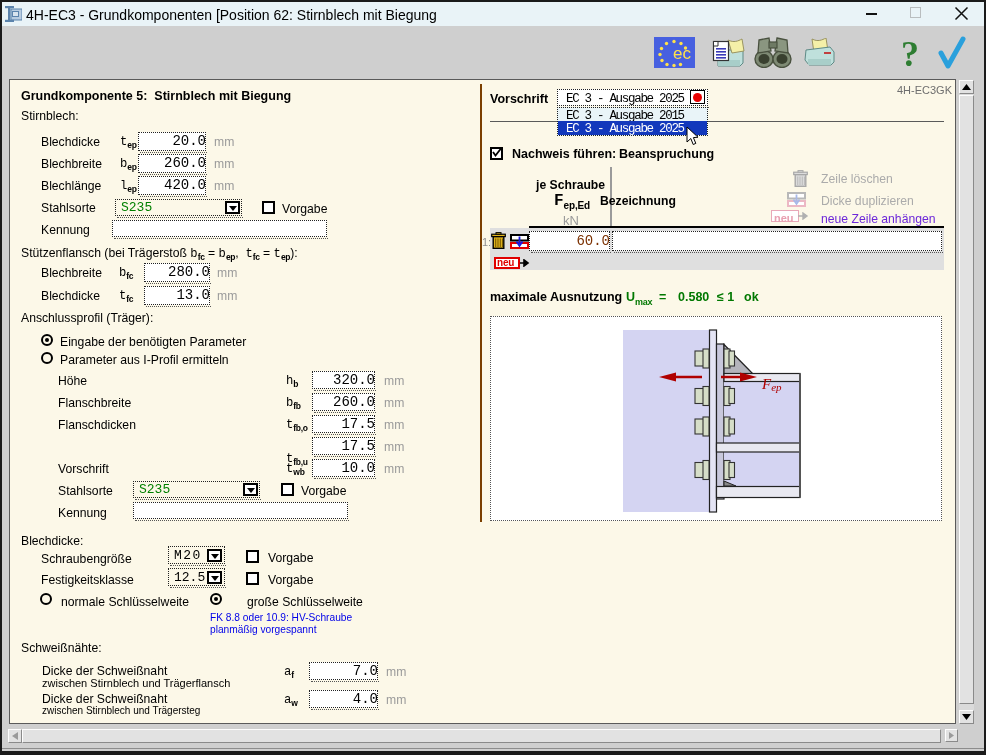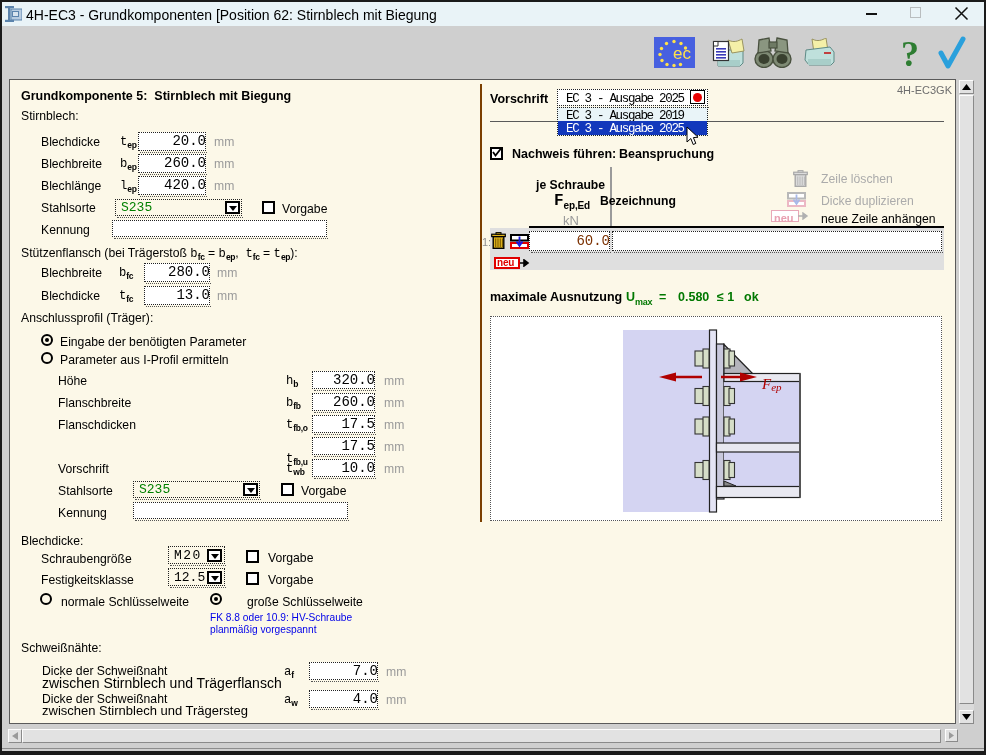--- a/index.html
+++ b/index.html
@@ -221,45 +221,45 @@
 <div class="abs radio" style="left:40px;top:593px;"></div>
 <div class="abs lbl" style="left:61px;top:595px;">normale Schlüsselweite</div>
 <div class="abs radio sel" style="left:210px;top:593px;"></div>
 <div class="abs lbl" style="left:247px;top:595px;text-align:right;">große Schlüsselweite</div>
 <div class="abs lbl" style="left:210px;top:611px;font-size:10.2px;color:#0000E8;">FK 8.8 oder 10.9: HV-Schraube</div>
 <div class="abs lbl" style="left:210px;top:623px;font-size:10.2px;color:#0000E8;">planmäßig vorgespannt</div>
 
 <div class="abs lbl" style="left:21px;top:641px;">Schweißnähte:</div>
 
 <div class="abs lbl" style="left:42px;top:664px;">Dicke der Schweißnaht</div>
-<div class="abs lbl" style="left:42px;top:676px;font-size:14px;">zwischen Stirnblech und Trägerflansch</div>
+<div class="abs lbl" style="left:42px;top:676px;font-size:11px;">zwischen Stirnblech und Trägerflansch</div>
 <div class="abs lbl mono" style="left:284px;top:665px;">a<sub>f</sub></div>
 <div class="abs box" style="left:309px;top:662px;width:69px;height:18px;"></div>
 <div class="abs val" style="left:309px;top:663px;width:69px;">7.0</div>
 <div class="abs lbl gray" style="left:386px;top:665px;">mm</div>
 
 <div class="abs lbl" style="left:42px;top:692px;">Dicke der Schweißnaht</div>
-<div class="abs lbl" style="left:42px;top:704px;font-size:13px;">zwischen Stirnblech und Trägersteg</div>
+<div class="abs lbl" style="left:42px;top:704px;font-size:10px;">zwischen Stirnblech und Trägersteg</div>
 <div class="abs lbl mono" style="left:284px;top:693px;">a<sub>w</sub></div>
 <div class="abs box" style="left:309px;top:690px;width:69px;height:18px;"></div>
 <div class="abs val" style="left:309px;top:691px;width:69px;">4.0</div>
 <div class="abs lbl gray" style="left:386px;top:693px;">mm</div>
 
 <div class="abs" style="left:480px;top:84px;width:2px;height:438px;background:#7B3F00;"></div>
 <div class="abs lbl" style="left:897px;top:83px;font-size:11px;color:#6E6E6E;">4H-EC3GK</div>
 <div class="abs lbl b" style="left:490px;top:92px;font-size:12.5px;">Vorschrift</div>
 <div class="abs" style="left:490px;top:121px;width:454px;height:1px;background:#5A5A5A;"></div>
 
 <div class="abs combo" style="left:557px;top:89px;width:151px;height:17px;background:#FFF;"></div>
 <div class="abs lbl mono" style="left:566px;top:92px;font-size:12.5px;letter-spacing:-1.3px;">EC 3 - Ausgabe 2025</div>
 <div class="abs" style="left:690px;top:90px;width:15px;height:14px;border:1.6px solid #000;background:#FFF;box-sizing:border-box;"></div>
 <div class="abs" style="left:693px;top:92.5px;width:9px;height:9px;border-radius:50%;background:#E80000;"></div>
 
 <div class="abs" style="left:557px;top:107px;width:151px;height:29px;border:1px dotted #222;background:#E9F4F8;box-sizing:border-box;z-index:5;"></div>
-<div class="abs lbl mono" style="left:566px;top:109px;font-size:12.5px;letter-spacing:-1.3px;z-index:6;">EC 3 - Ausgabe 2019</div>
+<div class="abs lbl mono" style="left:566px;top:109px;font-size:12.5px;letter-spacing:-1.3px;z-index:6;">EC 3 - Ausgabe 2015</div>
 <div class="abs" style="left:558px;top:121px;width:149px;height:14px;background:#1238BC;z-index:6;"></div>
 <div class="abs lbl mono" style="left:566px;top:122px;font-size:12.5px;letter-spacing:-1.3px;color:#FFF;z-index:7;">EC 3 - Ausgabe 2025</div>
 <svg class="abs" style="left:686px;top:126px;z-index:9;" width="13" height="21" viewBox="0 0 13 21">
   <path d="M1 1 L1 16 L4.8 12.5 L7.2 18.5 L9.8 17.4 L7.4 11.6 L12 11.2 Z" fill="#FFF" stroke="#000" stroke-width="1"></path>
 </svg>
 
 <div class="abs cb" style="left:490px;top:147px;"></div>
 <svg class="abs" style="left:491px;top:147px;z-index:2;" width="12" height="12" viewBox="0 0 12 12">
   <path d="M2 5 L4.5 8.5 L10 1.5" stroke="#000" stroke-width="1.8" fill="none"></path>
 </svg>
@@ -289,21 +289,21 @@
   <rect x="1" y="9" width="17" height="5" fill="#FFF" stroke="#ECB8C4" stroke-width="2"></rect>
   <path d="M9.5 2.5 L9.5 10 M6.5 7.5 L9.5 12 L12.5 7.5" stroke="#A8B8E8" stroke-width="1.8" fill="none"></path>
 </svg>
 <div class="abs" style="left:771px;top:210px;width:28px;height:12px;border:1.5px solid #E8A8B8;background:#FFF;box-sizing:border-box;"></div>
 <div class="abs lbl b" style="left:774px;top:211px;font-size:11px;color:#E8A0B0;">neu</div>
 <svg class="abs" style="left:798px;top:212px;" width="11" height="8" viewBox="0 0 11 8">
   <path d="M0 4 L7 4 M5 1 L9 4 L5 7 Z" stroke="#B0B0B0" stroke-width="1.4" fill="#B0B0B0"></path>
 </svg>
 <div class="abs lbl" style="left:821px;top:172px;color:#ABABAB;">Zeile löschen</div>
 <div class="abs lbl" style="left:821px;top:194px;color:#ABABAB;">Dicke duplizieren</div>
-<div class="abs lbl" style="left:821px;top:212px;color:#000000;text-align:right;">neue Zeile anhängen</div>
+<div class="abs lbl" style="left:821px;top:212px;color:#6d28d9;text-align:right;">neue Zeile anhängen</div>
 
 <div class="abs" style="left:490px;top:228px;width:454px;height:42px;background:#DFDFDF;"></div>
 <div class="abs lbl" style="left:482px;top:235px;font-size:11px;color:#8E8E8E;">1:</div>
 <svg class="abs" style="left:491px;top:232px;" width="15" height="17" viewBox="0 0 15 17">
   <rect x="2.2" y="4.5" width="10.6" height="11.8" fill="#E0B41C" stroke="#000" stroke-width="1.4"></rect>
   <rect x="0.7" y="2.2" width="13.6" height="2.4" fill="#E0B41C" stroke="#000" stroke-width="1.2"></rect>
   <rect x="5" y="0.6" width="5" height="1.6" fill="#E0B41C" stroke="#000" stroke-width="1"></rect>
   <g stroke="#7A5A00" stroke-width="1.1">
       <line x1="4.7" y1="6.5" x2="4.7" y2="15"></line>
       <line x1="7" y1="6.5" x2="7" y2="15"></line>

